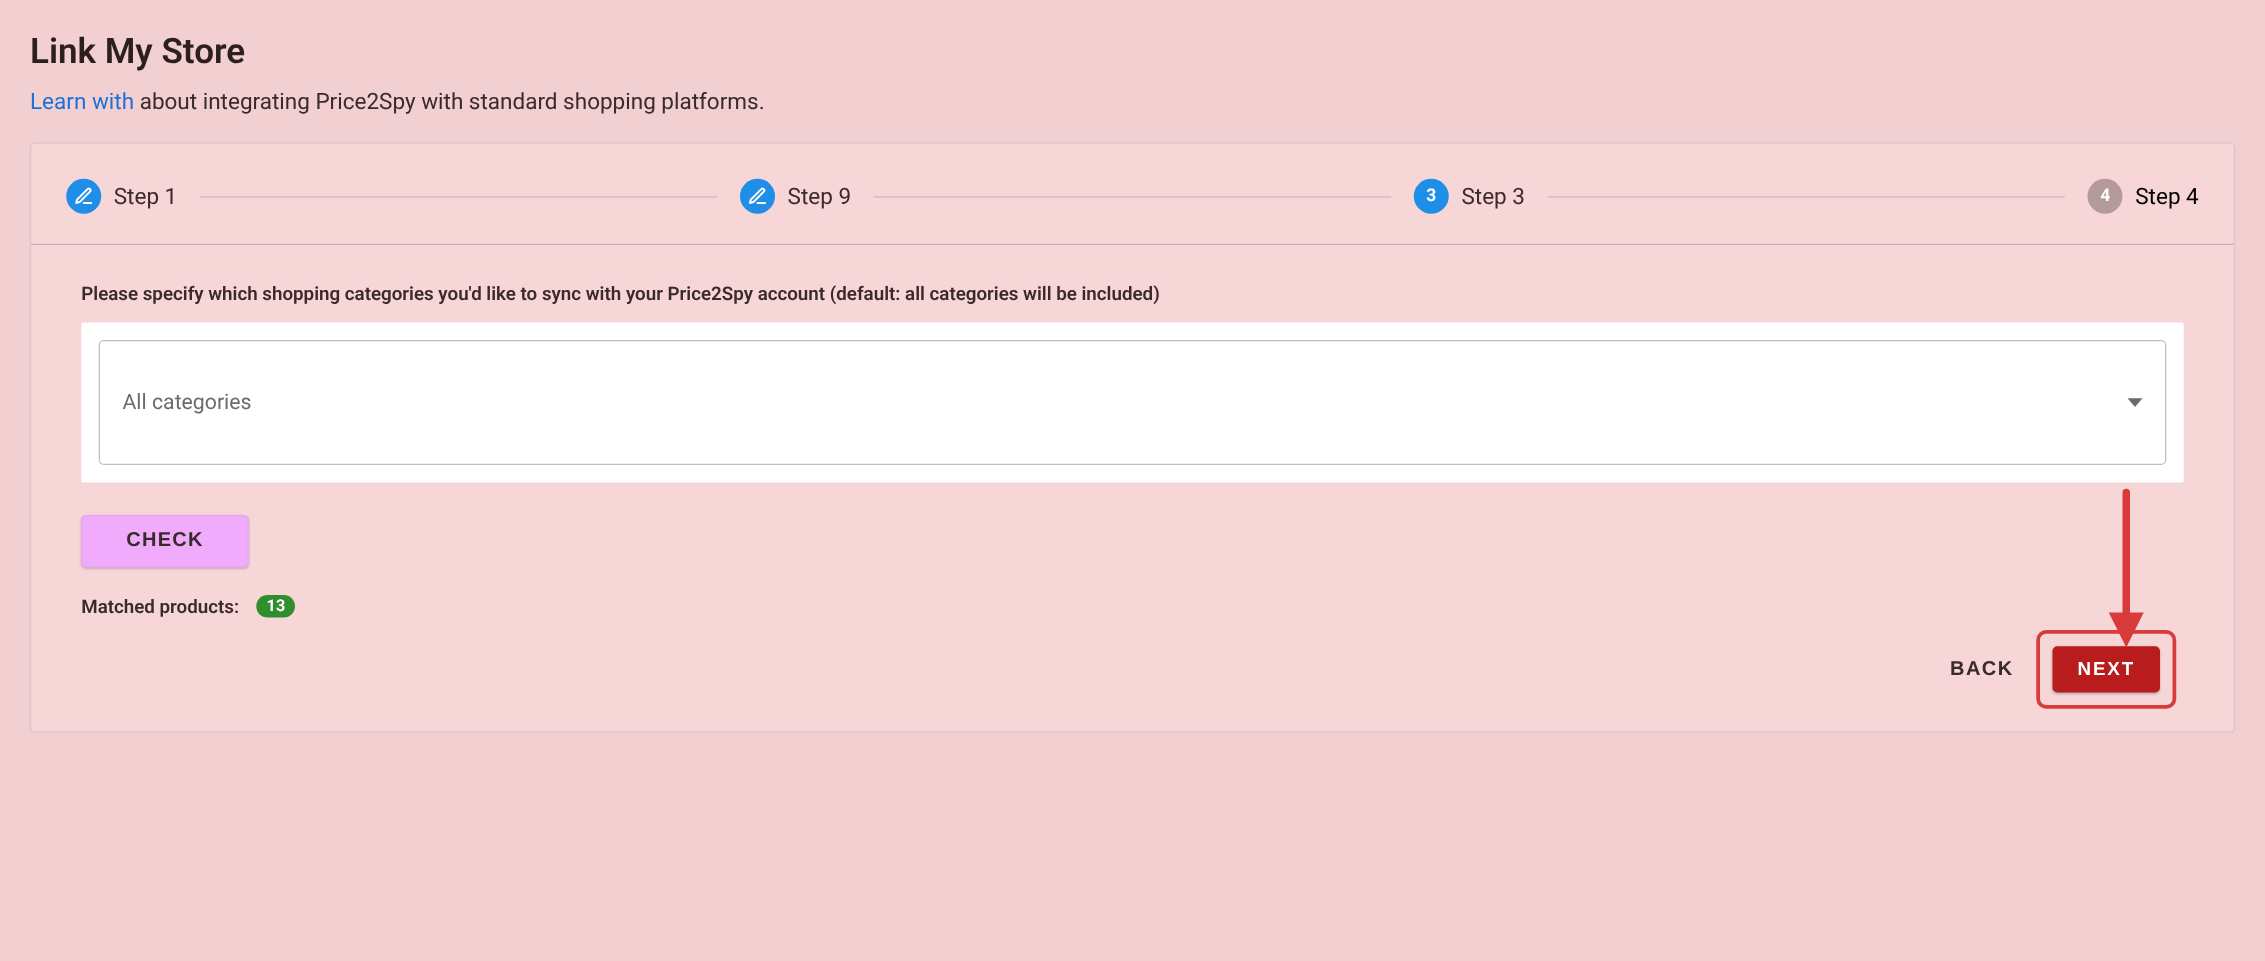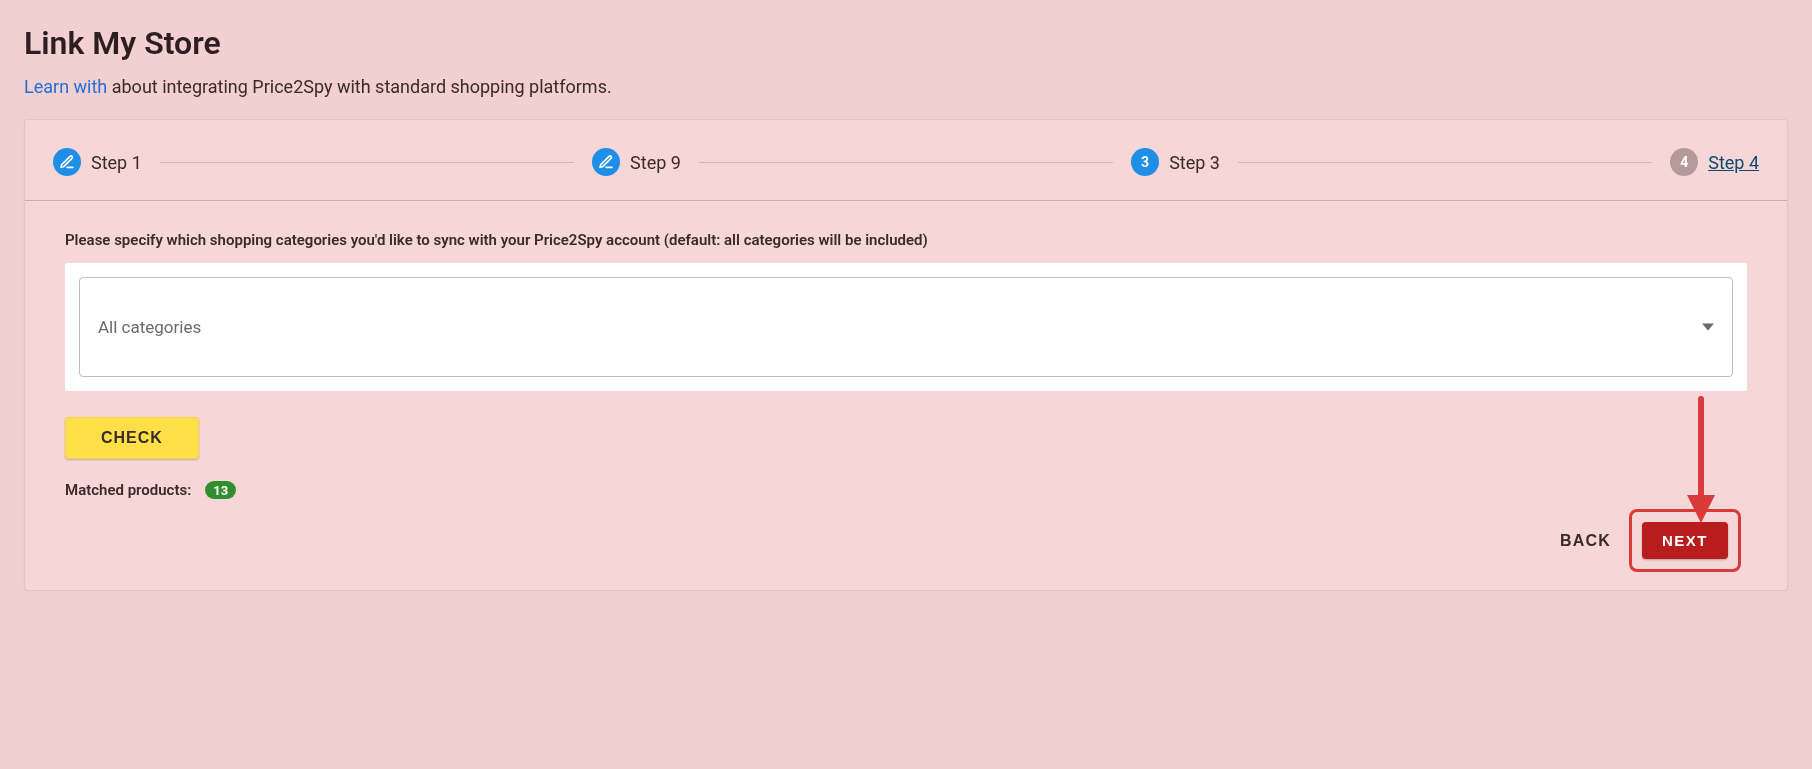--- a/index.html
+++ b/index.html
@@ -4,21 +4,21 @@
 <style>
   * { box-sizing: border-box; margin: 0; padding: 0; }
   body {
     background: #f2cfd1;
     font-family: -apple-system, BlinkMacSystemFont, "Segoe UI", Roboto, Helvetica, Arial, sans-serif;
     color: #3a2a2a;
     padding: 24px 24px 0 24px;
     width: 1812px;
   }
   .page-title {
-    font-size: 32px;
+    font-size: 28px;
     font-weight: 600;
     color: #2d1f1f;
     margin-bottom: 14px;
   }
   .subtitle {
     font-size: 18px;
     color: #3a2a2a;
     margin-bottom: 22px;
   }
   .subtitle a {
@@ -58,21 +58,21 @@
   }
   .step-circle.inactive {
     background: #b49a9a;
   }
   .step-circle svg { width: 16px; height: 16px; }
   .step-label {
     font-size: 18px;
     color: #3a2a2a;
     white-space: nowrap;
   }
-  .step-label.inactive { color: #0c4a6e; text-decoration: underline; }
+  .step-label.inactive { color: #000000; }
   .step-line {
     flex: 1;
     height: 1px;
     background: rgba(0,0,0,0.15);
     margin: 0 18px;
   }
 
   
   .panel-body {
     padding: 30px 40px 18px 40px;
@@ -112,21 +112,21 @@
     width: 0; height: 0;
     border-left: 6px solid transparent;
     border-right: 6px solid transparent;
     border-top: 7px solid #6b6b6b;
   }
 
   .check-btn {
     display: inline-flex;
     align-items: center;
     justify-content: center;
-    background: #fde047;
+    background: #f0abfc;
     border: none;
     border-radius: 4px;
     box-shadow: 0 1px 2px rgba(0,0,0,0.2), inset 0 0 0 1px rgba(0,0,0,0.04);
     padding: 0 36px;
     height: 42px;
     font-size: 16px;
     font-weight: 700;
     letter-spacing: 1px;
     color: #3a2a2a;
     cursor: pointer;

